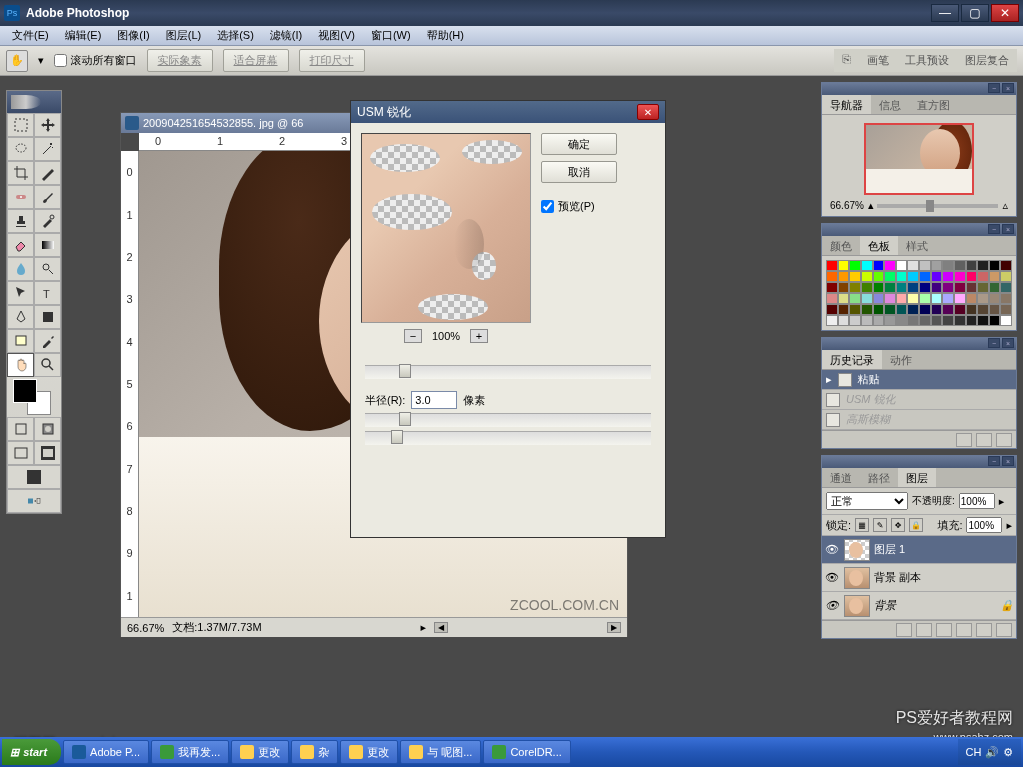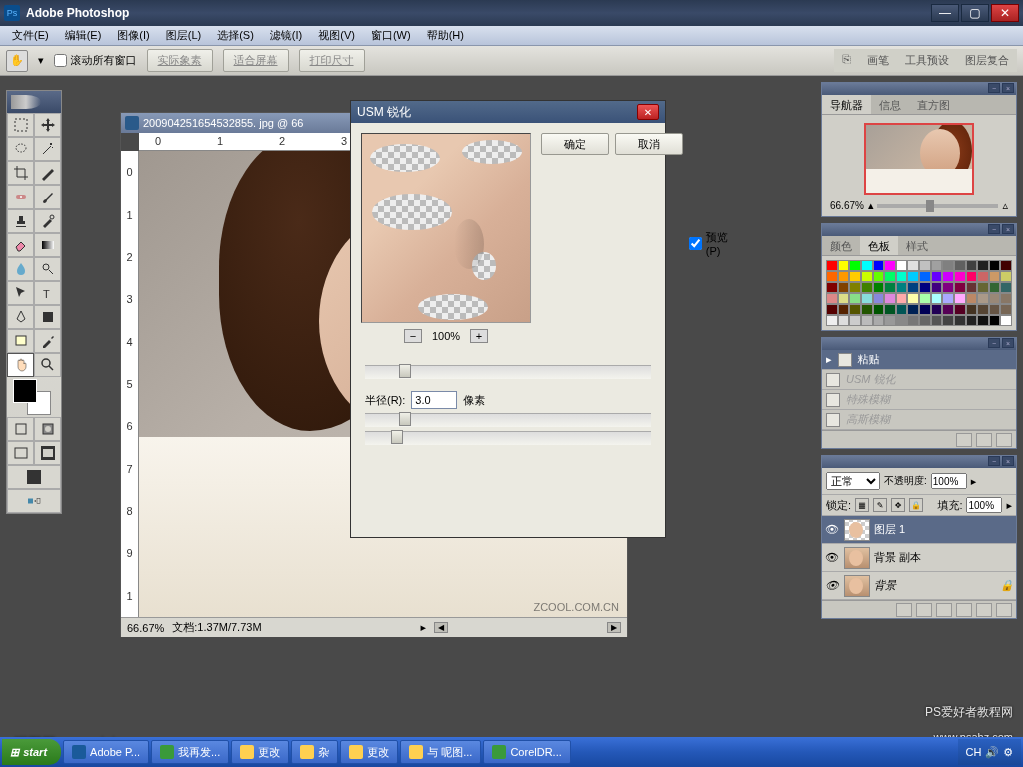--- a/index.html
+++ b/index.html
@@ -47,40 +47,40 @@
 .doc-title { height: 20px; background: linear-gradient(#889ab8, #6a7a98); display: flex; align-items: center; padding: 0 4px; color: #fff; gap: 4px; }
 .doc-title .dicon { width: 14px; height: 14px; background: #2a5a8a; border-radius: 2px; }
 .doc-ruler-h { height: 18px; background: #fff; border-bottom: 1px solid #888; margin-left: 18px; position: relative; font-size: 9px; color: #333; }
 .doc-ruler-h span { position: absolute; top: 2px; }
 .doc-body { display: flex; height: 466px; }
 .doc-ruler-v { width: 18px; background: #fff; border-right: 1px solid #888; font-size: 9px; color: #333; display: flex; flex-direction: column; justify-content: space-around; align-items: center; }
 .doc-canvas { flex: 1; background: linear-gradient(135deg, #a09890 0%, #b8b0a8 40%, #c8c0b8 100%); position: relative; overflow: hidden; }
 .hair { position: absolute; top: -20px; left: 80px; width: 200px; height: 300px; background: radial-gradient(ellipse at 40% 30%, #4a2a18, #2a1508); border-radius: 50% 40% 60% 50%; }
 .face { position: absolute; top: 60px; left: 180px; width: 180px; height: 220px; background: linear-gradient(135deg, #e8c8b0, #d0a890); border-radius: 50%; }
 .shirt { position: absolute; bottom: 0; left: 0; right: 0; height: 180px; background: linear-gradient(#f8f4ec, #e8e0d0); }
-.watermark { position: absolute; bottom: 4px; right: 8px; color: #333; font-size: 11px; opacity: 0.6; }
+.watermark { position: absolute; bottom: 4px; right: 8px; color: #333; font-size: 14px; opacity: 0.6; }
 .doc-status { height: 20px; background: #d8d7d0; display: flex; align-items: center; padding: 0 6px; border-top: 1px solid #999; gap: 8px; }
 .doc-status .sbar { flex: 1; }
 .scroll-track { flex: 1; background: #d8d7d0; }
 .scroll-btn { width: 14px; background: #c0bfb8; border: 1px solid #888; display: flex; align-items: center; justify-content: center; font-size: 8px; }
 
 
 .dialog { position: absolute; left: 350px; top: 24px; width: 316px; height: 438px; background: #ebeae1; border: 1px solid #333; z-index: 100; }
 .dlg-title { height: 22px; background: linear-gradient(#526a8a, #3a5278); display: flex; align-items: center; padding: 0 6px; color: #fff; }
 .dlg-title span { font-size: 12px; }
 .dlg-close { margin-left: auto; width: 22px; height: 16px; background: linear-gradient(#e55, #b22); border: 1px solid #800; display: flex; align-items: center; justify-content: center; color: #fff; font-size: 10px; border-radius: 2px; }
 .dlg-body { padding: 10px; display: flex; gap: 10px; }
 .dlg-preview { width: 170px; }
 .preview-box { width: 170px; height: 190px; border: 1px inset #999; background: repeating-conic-gradient(#ccc 0% 25%, #fff 0% 50%) 0/16px 16px; position: relative; overflow: hidden; }
 .pv-face { position: absolute; inset: 0; background: linear-gradient(135deg, #e8c8b0 30%, #d8b098 60%, #c8a088); }
 .pv-nose { position: absolute; left: 55%; top: 45%; width: 30px; height: 50px; background: linear-gradient(90deg, transparent, rgba(0,0,0,0.15)); border-radius: 50%; }
 .pv-trans { position: absolute; background: repeating-conic-gradient(#bbb 0% 25%, #eee 0% 50%) 0/12px 12px; border-radius: 50%; }
 .pv-zoom { display: flex; align-items: center; justify-content: center; gap: 10px; margin-top: 6px; }
 .zbtn { width: 18px; height: 14px; border: 1px solid #888; background: #ddd; display: flex; align-items: center; justify-content: center; }
-.dlg-btns { display: flex; flex-direction: row; gap: 6px; }
+.dlg-btns { display: flex; flex-direction: column; gap: 6px; }
 .dbtn { width: 76px; height: 22px; background: linear-gradient(#fafaf4, #e0dfd6); border: 1px solid #989890; border-radius: 2px; display: flex; align-items: center; justify-content: center; }
 .dcheck { display: flex; align-items: center; gap: 4px; margin-top: 10px; }
 .dlg-ctrls { padding: 8px 14px; }
 .ctrl-row { display: flex; align-items: center; gap: 6px; margin: 12px 0 4px; }
 .ctrl-row input { width: 46px; height: 18px; border: 1px solid #7a8aa8; padding: 0 3px; font-size: 11px; }
 .slider { height: 14px; border-top: 1px solid #aaa; margin: 4px 0 0; position: relative; background: linear-gradient(#ddd, #f4f4ee); }
 .slider .thumb { position: absolute; top: -2px; width: 12px; height: 14px; background: linear-gradient(#f0f0e8, #c8c8bd); border: 1px solid #888; }
 
 
 .panels { position: absolute; right: 6px; top: 6px; width: 196px; display: flex; flex-direction: column; gap: 6px; }
@@ -105,21 +105,21 @@
 
 .hist-body .hitem { display: flex; align-items: center; height: 20px; background: #c8c7c0; border-bottom: 1px solid #aaa; padding: 0 4px; gap: 6px; }
 .hist-body .hitem.sel { background: #5a6a88; color: #fff; }
 .hist-body .hitem.dim { color: #999; font-style: italic; }
 .hist-body .hhdr { background: #d8d7d0; }
 .hicon { width: 14px; height: 14px; background: #e8e7e0; border: 1px solid #888; }
 .panel-foot { height: 18px; background: #c8c7c0; border-top: 1px solid #999; display: flex; justify-content: flex-end; align-items: center; padding: 0 4px; gap: 4px; }
 .panel-foot .fb { width: 16px; height: 14px; border: 1px solid #999; background: #d0cfc8; }
 
 .layers-opts { display: flex; align-items: center; gap: 4px; padding: 4px; border-bottom: 1px solid #aaa; }
-.layers-opts select { width: 54px; height: 18px; font-size: 11px; }
+.layers-opts select { width: 82px; height: 18px; font-size: 11px; }
 .layers-opts input { width: 36px; height: 16px; font-size: 10px; }
 .layers-lock { display: flex; align-items: center; gap: 4px; padding: 2px 4px; border-bottom: 1px solid #aaa; font-size: 10px; }
 .layers-lock .lk { width: 14px; height: 14px; border: 1px solid #888; display: flex; align-items: center; justify-content: center; font-size: 8px; }
 .layer-row { display: flex; align-items: center; height: 28px; background: #d0cfc8; border-bottom: 1px solid #aaa; padding: 0 2px; gap: 4px; }
 .layer-row.sel { background: #5a6a88; color: #fff; }
 .layer-row.bg-row { font-style: italic; }
 .eye { width: 16px; height: 16px; display: flex; align-items: center; justify-content: center; }
 .lthumb { width: 26px; height: 22px; border: 1px solid #888; background: repeating-conic-gradient(#ccc 0% 25%, #fff 0% 50%) 0/8px 8px; position: relative; }
 .lthumb.img { background: linear-gradient(#e0c0a0, #b89070); }
 .lface { position: absolute; left: 4px; top: 2px; width: 14px; height: 16px; background: #e8c0a0; border-radius: 50%; }
@@ -581,51 +581,56 @@
             <div class="sw" style="background: rgb(255, 255, 255);"></div>
           </div>
     </div>
   </div>
 
   <div class="panel">
     <div class="panel-hdr">
           <div class="pb">−</div>
           <div class="pb">×</div>
         </div>
+    <div class="panel-tabs">
+      <span class="act">历史记录</span>
+      <span>动作</span>
+    </div>
     <div class="hist-body">
       <div class="hitem sel">
             <span>▸</span>
             <div class="hicon"></div>
             <span>粘贴</span>
           </div>
       <div class="hitem dim">
             <div class="hicon"></div>
             <span>USM 锐化</span>
           </div>
       <div class="hitem dim">
             <div class="hicon"></div>
-            <span>特殊模糊</span>
-          </div>
-      <div class="hitem dim">
-            <div class="hicon"></div>
             <span>高斯模糊</span>
           </div>
     </div>
     <div class="panel-foot">
           <div class="fb"></div>
           <div class="fb"></div>
           <div class="fb"></div>
         </div>
   </div>
 
   <div class="panel">
     <div class="panel-hdr">
           <div class="pb">−</div>
           <div class="pb">×</div>
         </div>
+    <div class="panel-tabs">
+      <span>通道</span>
+      <span>路径</span>
+      <span class="act">图层</span>
+    </div>
     <div class="layers-opts">
       <select><option>正常</option></select>
       <span style="font-size:10px">不透明度:</span>
       <input value="100%" style="">
       <span>▸</span>
     </div>
     <div class="layers-lock">
       <span>锁定:</span>
       <div class="lk">▦</div>
       <div class="lk">✎</div>
@@ -666,21 +671,21 @@
       <div class="fb"></div>
       <div class="fb"></div>
       <div class="fb"></div>
     </div>
   </div>
 </div>
 
 </div>
 
 <div class="wm-overlay" style="left:14px; bottom:14px;">呢图网 www.nipic.com</div>
-<div class="wm-overlay" style="right:10px; bottom:46px; font-size:12px;">PS爱好者教程网</div>
+<div class="wm-overlay" style="right:10px; bottom:38px; font-size:16px;">PS爱好者教程网</div>
 <div class="wm-overlay" style="right:10px; bottom:24px; font-size:11px;">www.psahz.com</div>
 
 <div class="taskbar">
   <div class="start">
     <span>⊞</span>
     <span>start</span>
   </div>
   <div class="tbtn">
       <div class="ticon" style="background:#1a5a9a"></div>
       <span>Adobe P...</span>

